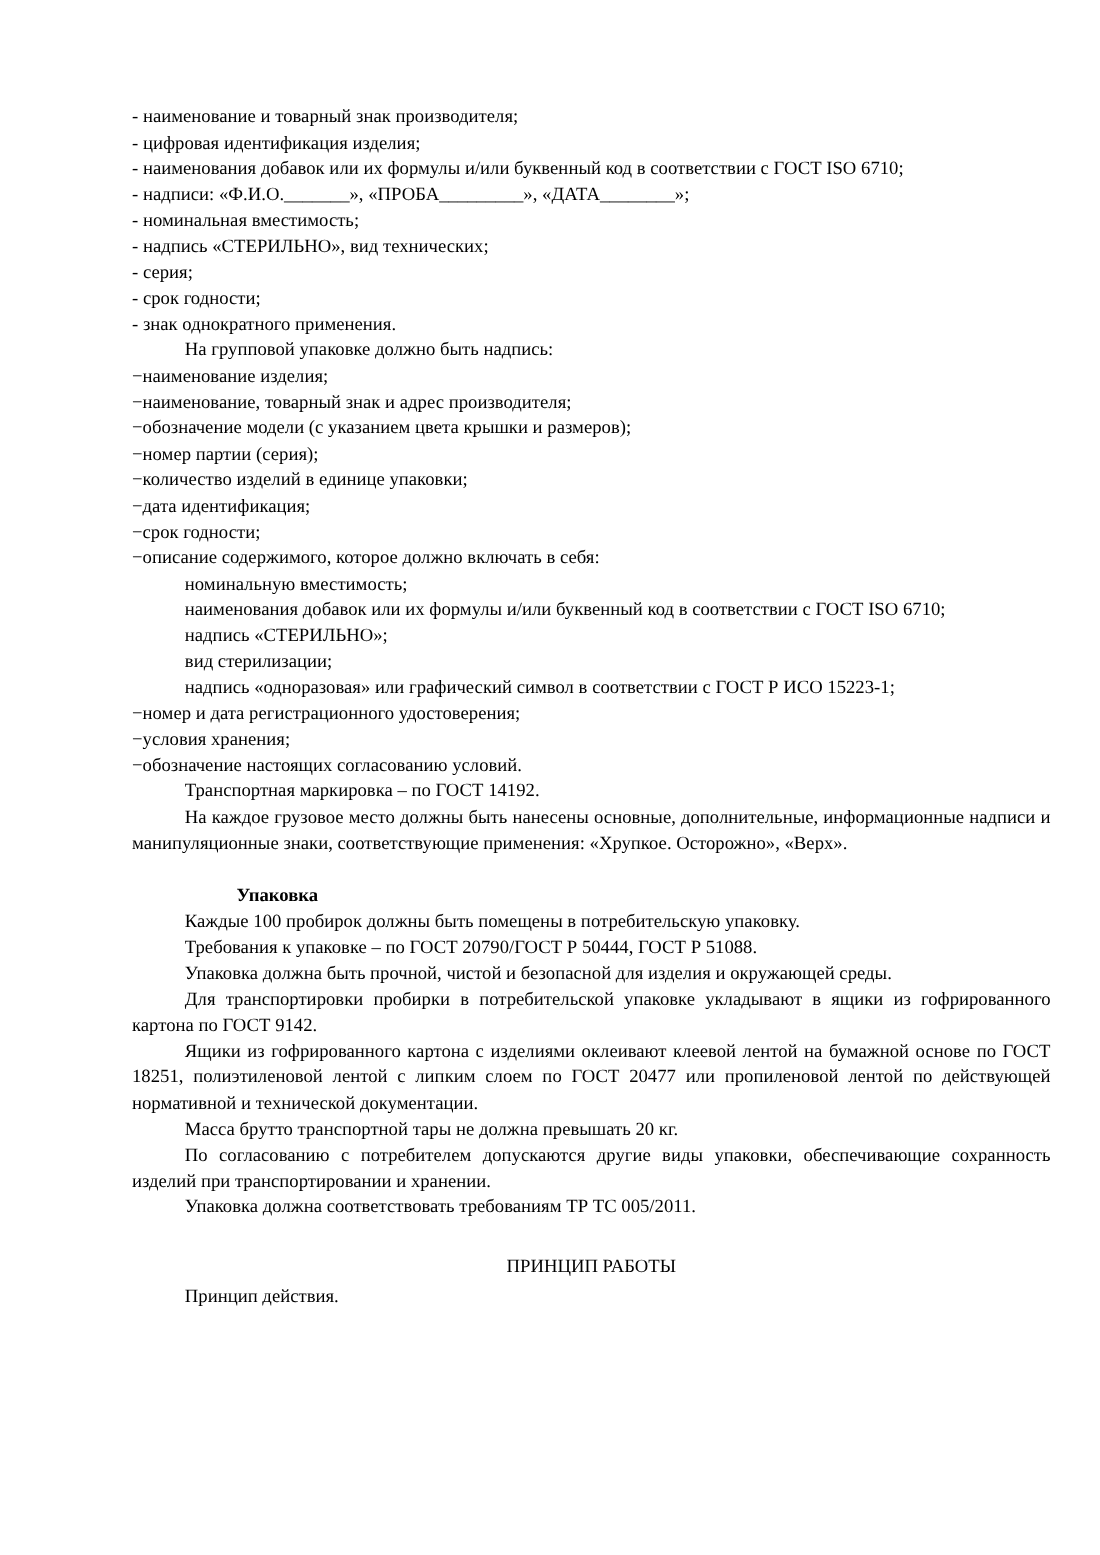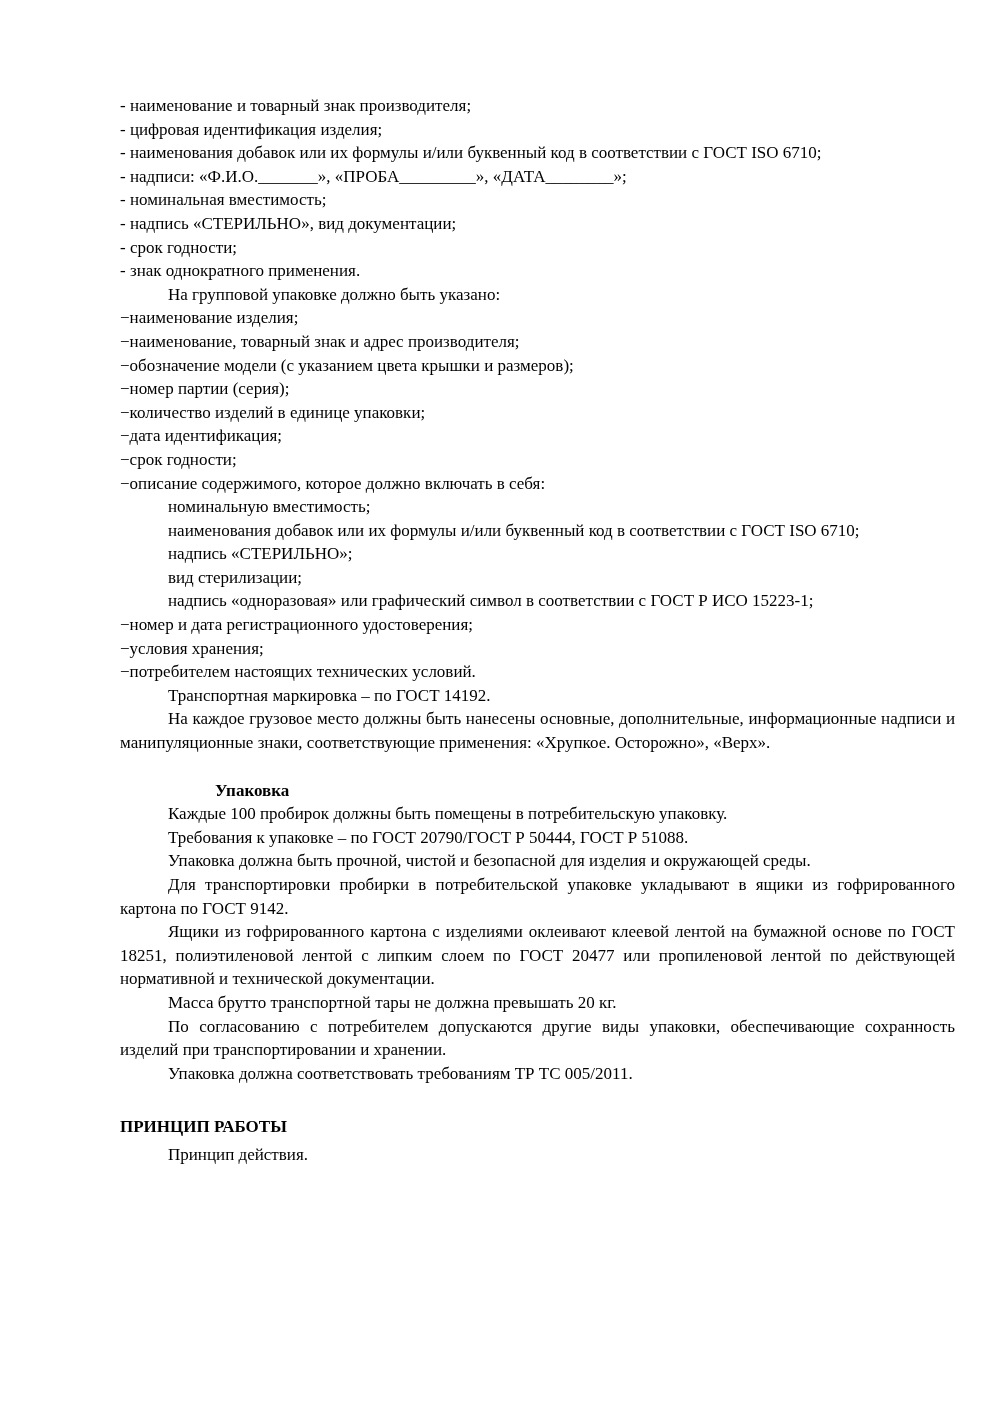--- a/index.html
+++ b/index.html
@@ -20,59 +20,61 @@
   .page p { margin: 0; }
   .just   { text-align: justify; }
   .indent { text-indent: 48px; }
   .nested { text-indent: 48px; }
   .heading-packaging {
     font-weight: bold;
     text-indent: 95px;
     margin-top: 24px !important;
   }
   .heading-center {
-    font-weight: bold;
+    font-weight: normal;
+    text-align: center;
     margin-top: 30px !important;
     margin-bottom: 4px !important;
   }
   .bold-para { font-weight: normal; }
 </style>
 </head>
 <body>
 
 <div class="page">
 
   <p class="just">- наименование и товарный знак производителя;</p>
   <p class="just">- цифровая идентификация изделия;</p>
   <p class="just">- наименования добавок или их формулы и/или буквенный код в соответствии с ГОСТ ISO 6710;</p>
   <p class="just">- надписи: «Ф.И.О._______», «ПРОБА_________», «ДАТА________»;</p>
   <p class="just">- номинальная вместимость;</p>
-  <p class="just">- надпись «СТЕРИЛЬНО», вид документации;</p>
+  <p class="just">- надпись «СТЕРИЛЬНО», вид технических;</p>
+  <p class="just">- серия;</p>
   <p class="just">- срок годности;</p>
   <p class="just">- знак однократного применения.</p>
 
-  <p class="indent just">На групповой упаковке должно быть указано:</p>
+  <p class="indent just">На групповой упаковке должно быть надпись:</p>
   <p class="just">−наименование изделия;</p>
   <p class="just">−наименование, товарный знак и адрес производителя;</p>
   <p class="just">−обозначение модели (с указанием цвета крышки и размеров);</p>
   <p class="just">−номер партии (серия);</p>
   <p class="just">−количество изделий в единице упаковки;</p>
   <p class="just">−дата идентификация;</p>
   <p class="just">−срок годности;</p>
   <p class="just">−описание содержимого, которое должно включать в себя:</p>
 
   <p class="nested just">номинальную вместимость;</p>
   <p class="nested just">наименования добавок или их формулы и/или буквенный код в соответствии с ГОСТ ISO 6710;</p>
   <p class="nested just">надпись «СТЕРИЛЬНО»;</p>
   <p class="nested just">вид стерилизации;</p>
   <p class="nested just">надпись «одноразовая» или графический символ в соответствии с ГОСТ Р ИСО 15223-1;</p>
 
   <p class="just">−номер и дата регистрационного удостоверения;</p>
   <p class="just">−условия хранения;</p>
-  <p class="just">−потребителем настоящих технических условий.</p>
+  <p class="just">−обозначение настоящих согласованию условий.</p>
 
   <p class="indent just">Транспортная маркировка – по ГОСТ 14192.</p>
   <p class="indent just">На каждое грузовое место должны быть нанесены основные, дополнительные, информационные надписи и манипуляционные знаки, соответствующие применения: «Хрупкое. Осторожно», «Верх».</p>
 
   <p class="heading-packaging">Упаковка</p>
   <p class="indent just">Каждые 100 пробирок должны быть помещены в потребительскую упаковку.</p>
   <p class="indent just">Требования к упаковке – по ГОСТ 20790/ГОСТ Р 50444, ГОСТ Р 51088.</p>
   <p class="indent just">Упаковка должна быть прочной, чистой и безопасной для изделия и окружающей среды.</p>
   <p class="indent just">Для транспортировки пробирки в потребительской упаковке укладывают в ящики из гофрированного картона по ГОСТ 9142.</p>
   <p class="indent just">Ящики из гофрированного картона с изделиями оклеивают клеевой лентой на бумажной основе по ГОСТ 18251, полиэтиленовой лентой с липким слоем по ГОСТ 20477 или пропиленовой лентой по действующей нормативной и технической документации.</p>

